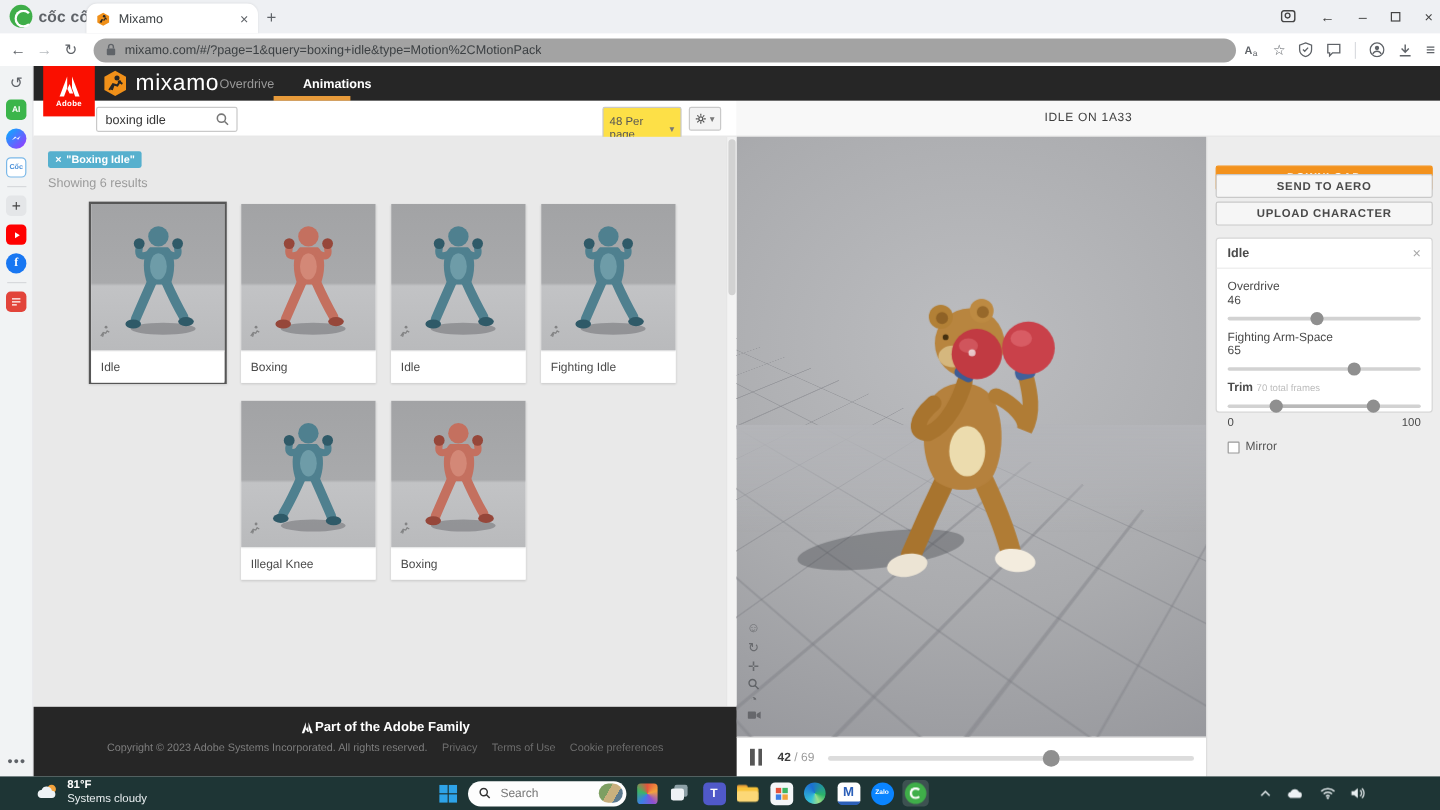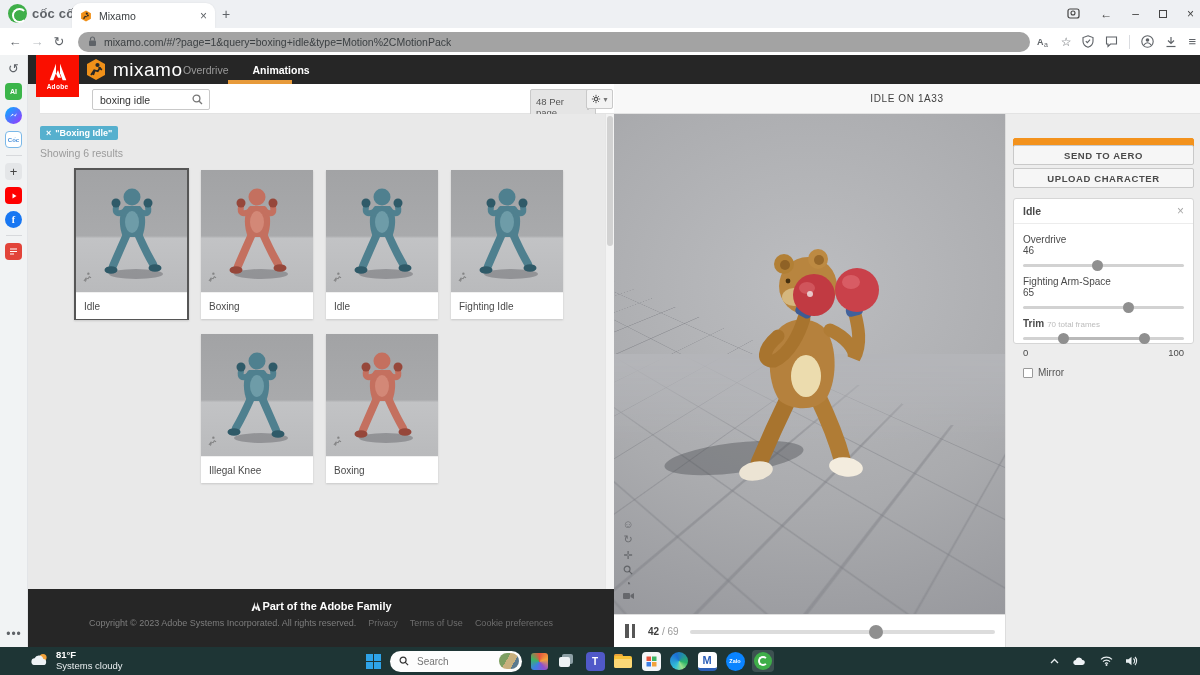--- a/index.html
+++ b/index.html
@@ -38,24 +38,24 @@
   .mx-header{position:absolute;left:0;top:0;width:1172px;height:29px;background:#262626;}
   .adobe-flag{position:absolute;left:8px;top:0;width:43px;height:42px;background:#fa0f00;z-index:5;display:flex;flex-direction:column;align-items:center;justify-content:center;gap:1px;}
   .adobe-word{color:#fff;font-size:6.5px;font-weight:bold;letter-spacing:.3px;}
   .mx-logo{position:absolute;left:57px;top:3px;display:flex;align-items:center;gap:6px;}
   .mx-word{color:#fff;font-size:19px;letter-spacing:.5px;}
   .mx-nav{position:absolute;left:155px;top:0;height:29px;display:flex;align-items:center;gap:24px;}
   .mx-nav .navitem{font-size:10.5px;color:#9a9a9a;}
   .mx-nav .navitem.active{color:#fff;font-weight:bold;}
   .mx-underline{position:absolute;left:200px;top:25px;width:64px;height:4px;background:#e79a3a;}
 
-  .toolbar{position:absolute;left:12px;top:29px;width:586px;height:30px;background:#ffffff;border-bottom:1px solid #e3e3e3;}
+  .toolbar{position:absolute;left:0;top:29px;width:586px;height:30px;background:#ffffff;border-bottom:1px solid #e3e3e3;}
   .searchbox{position:absolute;left:52px;top:5px;width:118px;height:21px;border:1px solid #c9c9c9;border-radius:2px;background:#fff;display:flex;align-items:center;}
   .searchbox input{border:0;outline:0;flex:1;min-width:0;font-size:10.5px;color:#333;padding:0 0 0 7px;font-family:"Liberation Sans",sans-serif;background:transparent;}
-  .perpage{position:absolute;left:474px;top:5px;width:66px;height:36px;border:1px solid #c9c9c9;border-radius:2px;background:#e5e5e5;display:flex;align-items:center;justify-content:space-between;padding:0 5px;font-size:9.5px;color:#555;margin-left:16px;}
+  .perpage{position:absolute;left:474px;top:5px;width:66px;height:36px;border:1px solid #c9c9c9;border-radius:2px;background:#fde047;display:flex;align-items:center;justify-content:space-between;padding:0 5px;font-size:9.5px;color:#555;}
   .gearbtn{position:absolute;left:546px;top:5px;width:27px;height:20px;border:1px solid #c9c9c9;border-radius:2px;background:#f3f3f3;display:flex;align-items:center;justify-content:center;gap:2px;color:#555;}
   .caret{font-size:8px;color:#777;}
 
   .region-header{position:absolute;left:586px;top:29px;width:586px;height:30px;background:#f8f8f8;border-bottom:1px solid #e3e3e3;display:flex;align-items:center;justify-content:center;}
   .region-title{font-size:10px;font-weight:normal;color:#3f3f3f;letter-spacing:.6px;}
 
   .content{position:absolute;left:0;top:59px;width:586px;height:475px;background:#e9e9e9;overflow:hidden;}
   .filter-tag{position:absolute;left:12px;top:12px;height:14px;background:#56b0ce;border-radius:2px;color:#fff;font-size:9px;font-weight:bold;display:flex;align-items:center;gap:4px;padding:0 6px;}
   .count-text{position:absolute;left:12px;top:33px;font-size:10.5px;color:#9b9b9b;}
   .scrollstrip{position:absolute;left:577px;top:0;width:9px;height:475px;background:#f3f3f3;border-left:1px solid #e6e6e6;}

